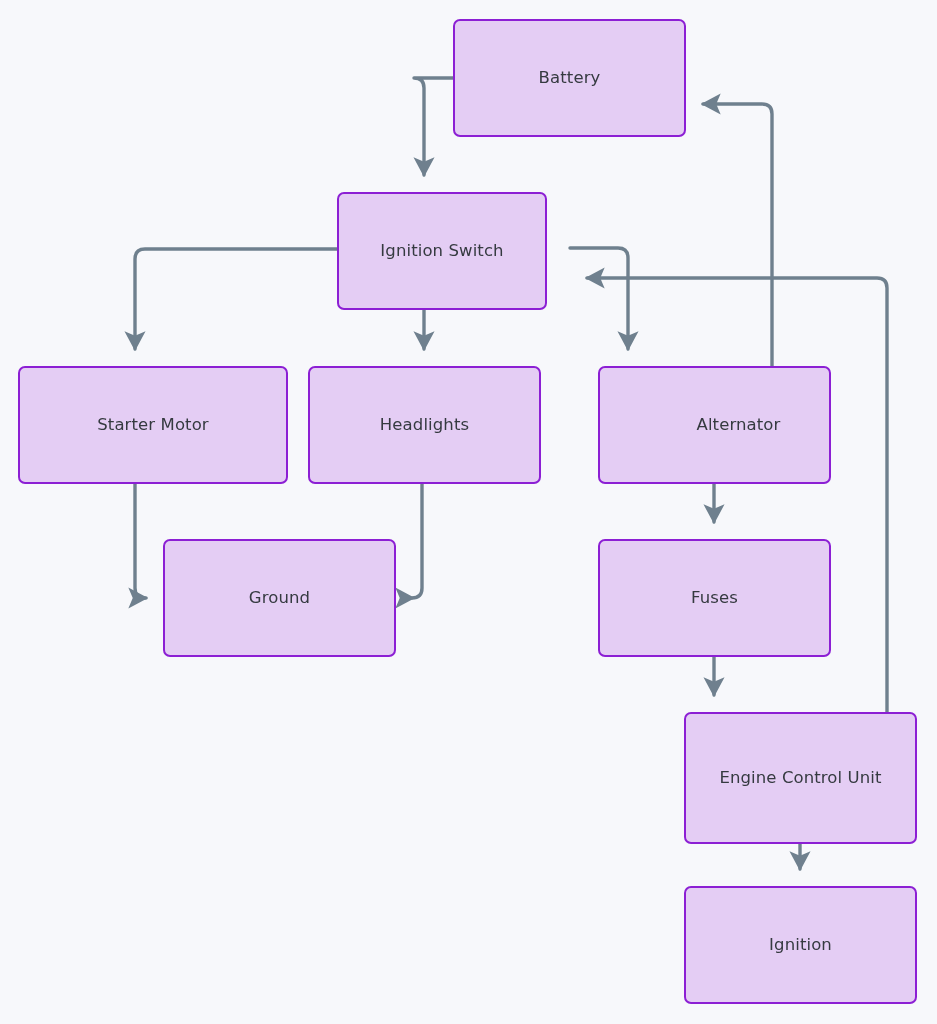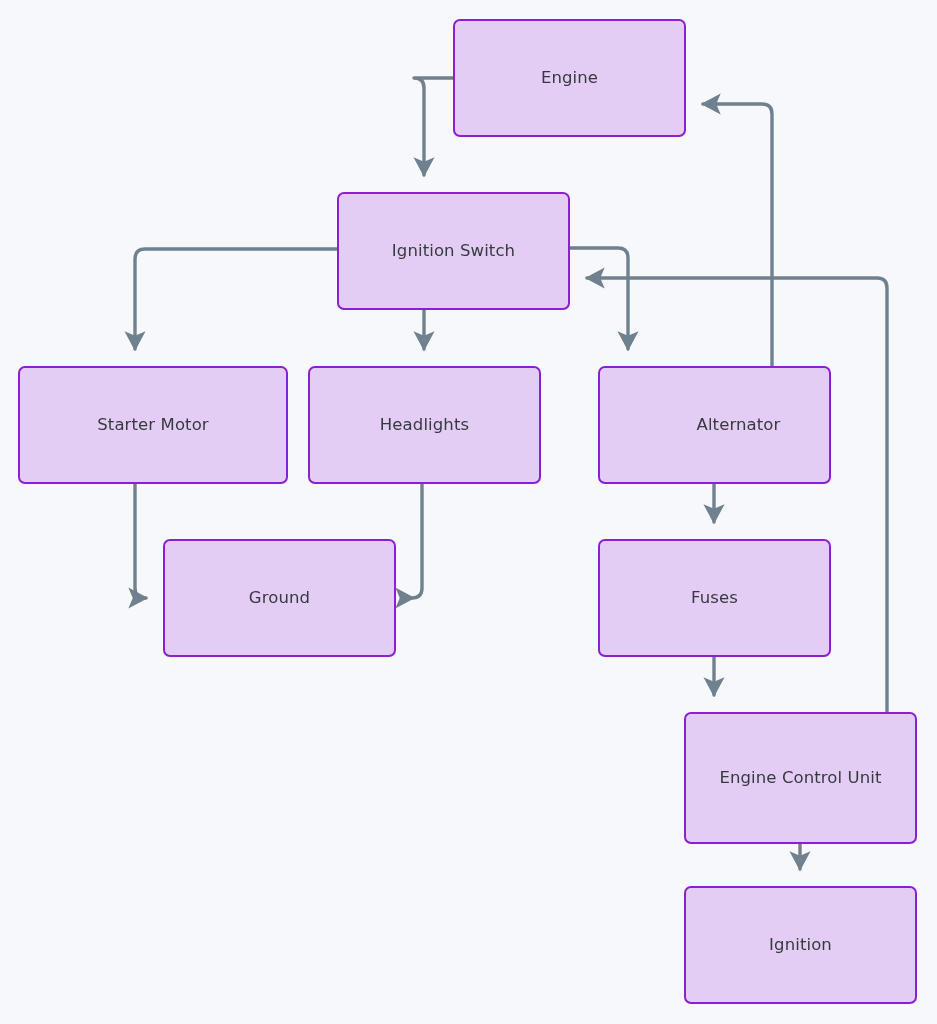--- a/index.html
+++ b/index.html
@@ -69,23 +69,23 @@
         <path d="M 422 484 L 422 588 Q 422 598 412 598 L 413 598" marker-end="url(#arrowhead)"></path>
         <path d="M 772 366 L 772 114 Q 772 104 762 104 L 703 104" marker-end="url(#arrowhead)"></path>
         <path d="M 714 484 L 714 522" marker-end="url(#arrowhead)"></path>
         <path d="M 714 657 L 714 695" marker-end="url(#arrowhead)"></path>
         <path d="M 887 712 L 887 288 Q 887 278 877 278 L 587 278" marker-end="url(#arrowhead)"></path>
         <path d="M 800 830 L 800 869" marker-end="url(#arrowhead)"></path>
       </g>
   </svg>
 
   <div class="node" style="left: 453px; top: 19px; width: 233px; height: 118px; background: rgb(228, 205, 244); border-color: rgb(140, 31, 212);">
-    <span class="node-label" style="color: rgb(53, 58, 64);">Engine</span>
+    <span class="node-label" style="color: rgb(53, 58, 64);">Battery</span>
   </div>
-  <div class="node" style="left: 337px; top: 192px; width: 233px; height: 118px; background: rgb(228, 205, 244); border-color: rgb(140, 31, 212);">
+  <div class="node" style="left: 337px; top: 192px; width: 210px; height: 118px; background: rgb(228, 205, 244); border-color: rgb(140, 31, 212);">
     <span class="node-label" style="color: rgb(53, 58, 64);">Ignition Switch</span>
   </div>
   <div class="node" style="left: 18px; top: 366px; width: 270px; height: 118px; background: rgb(228, 205, 244); border-color: rgb(140, 31, 212);">
     <span class="node-label" style="color: rgb(53, 58, 64);">Starter Motor</span>
   </div>
   <div class="node" style="left: 308px; top: 366px; width: 233px; height: 118px; background: rgb(228, 205, 244); border-color: rgb(140, 31, 212);">
     <span class="node-label" style="color: rgb(53, 58, 64);">Headlights</span>
   </div>
   <div class="node" style="left: 598px; top: 366px; width: 233px; height: 118px; background: rgb(228, 205, 244); border-color: rgb(140, 31, 212); padding-left: 48px;">
     <span class="node-label" style="color: rgb(53, 58, 64);">Alternator</span>

